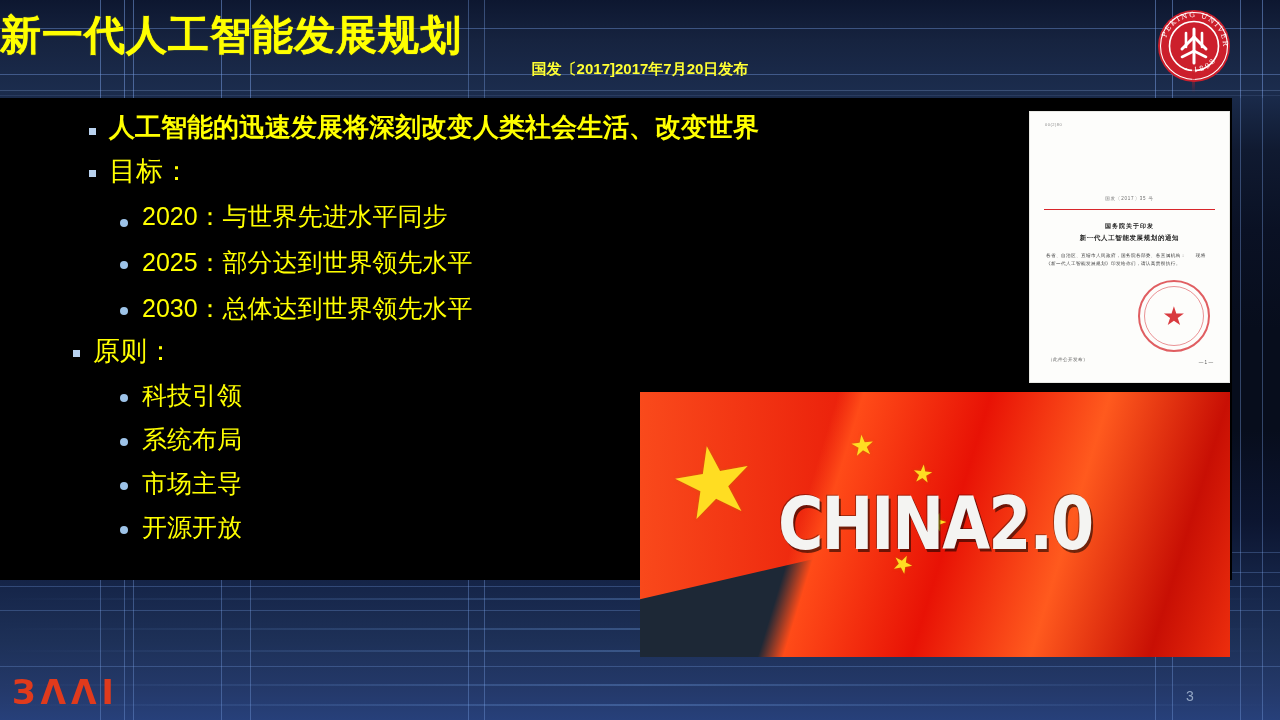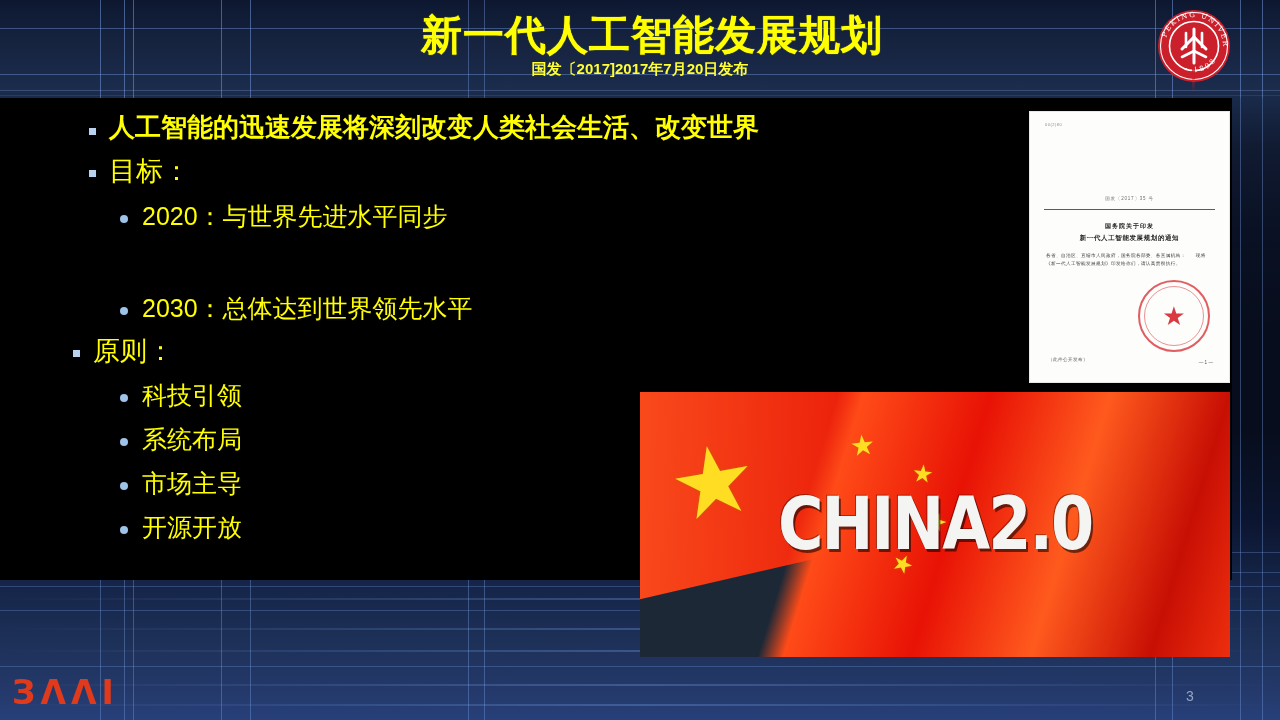--- a/index.html
+++ b/index.html
@@ -23,23 +23,23 @@
   .ellipse{position:absolute;border:1px solid rgba(150,175,215,.55);border-radius:50%;}
 
   
   #header{position:absolute;left:0;top:0;width:1280px;height:98px;
           background:
             radial-gradient(ellipse 700px 150px at 330px 20px, rgba(60,95,165,.95) 0%, rgba(35,60,115,.6) 55%, rgba(20,35,72,0) 100%),
             linear-gradient(to bottom,#15234a 0%,#1c2f5e 35%,#16264c 68%,#0c1staging 100%),
             linear-gradient(to bottom,#15234a 0%,#1d3160 38%,#152548 72%,#0a1228 100%);
           overflow:hidden;}
   #header .hdr-streak{position:absolute;left:0;right:0;height:1px;background:rgba(150,185,240,.25);}
-  #title{position:absolute;left:0;right:0;top:8px;text-align:center;
+  #title{position:absolute;left:0;right:0;top:8px;
          color:#ffff00;font-size:41px;font-weight:700;letter-spacing:1px;
-         text-shadow:0 0 1px #ffff00;margin-left:24px;}
+         text-shadow:0 0 1px #ffff00;}
   #subtitle{position:absolute;left:0;right:0;top:60px;text-align:center;
             color:#ffff33;font-size:15px;font-weight:700;}
 
   
   #pku{position:absolute;left:1155px;top:7px;width:78px;height:78px;}
   #pku .stem{position:absolute;left:37px;top:60px;width:3px;height:26px;
              background:linear-gradient(to bottom,rgba(200,30,40,.85),rgba(120,20,30,0));}
 
   
   #content{position:absolute;left:0;top:98px;width:1232px;height:482px;
@@ -199,25 +199,29 @@
     <div class="l1 bold" style="left:89px;top:16px;">
       <span class="mk"></span>
       <span class="tx">人工智能的迅速发展将深刻改变人类社会生活、改变世界</span>
     </div>
 
     <div class="l1" style="left:89px;top:58px;">
       <span class="mk"></span>
       <span class="tx">目标：</span>
     </div>
 
-    <div class="l2" style="left:120px;top:104px;">
+    <div class="l2" style="left:120px;top:104px;align-items:center;">
       <span class="mk"></span>
       <span class="tx">2020：与世界先进水平同步</span>
     </div>
 
+    <div class="l2" style="left:120px;top:150px;">
+      <span class="mk"></span>
+      <span class="tx">2025：部分达到世界领先水平</span>
+    </div>
 
     <div class="l2" style="left:120px;top:196px;">
       <span class="mk"></span>
       <span class="tx">2030：总体达到世界领先水平</span>
     </div>
 
     <div class="l1" style="left:73px;top:238px;">
       <span class="mk"></span>
       <span class="tx">原则：</span>
     </div>

